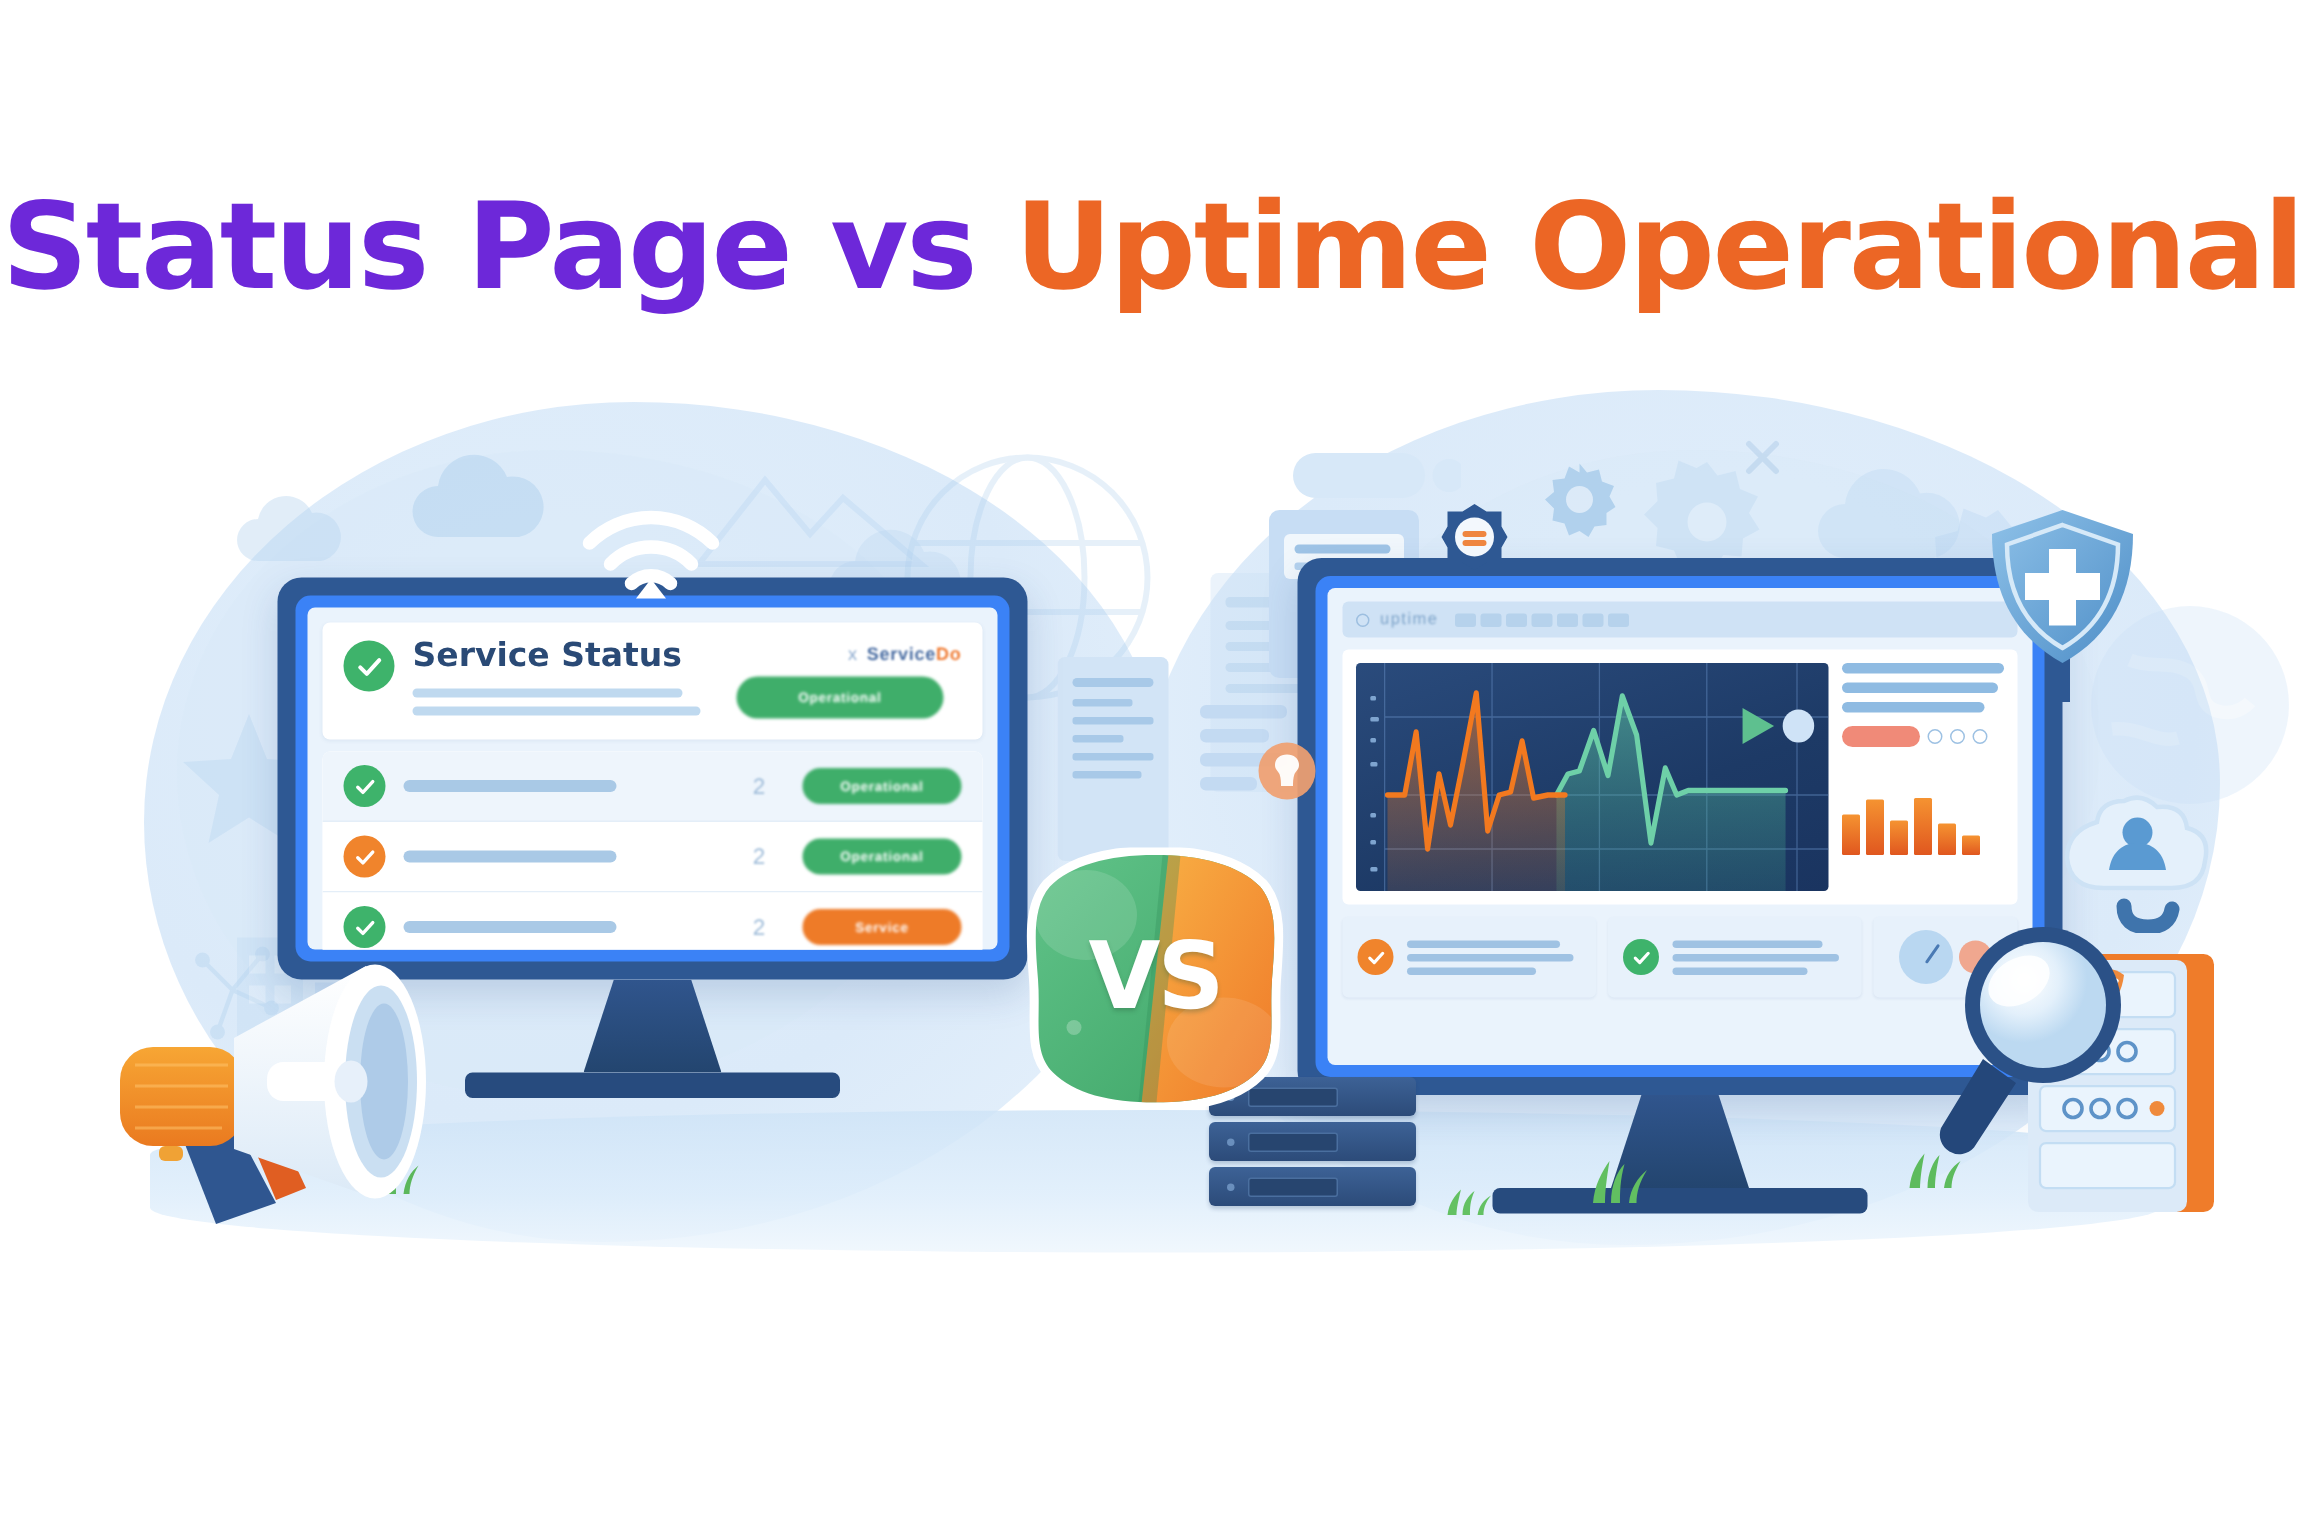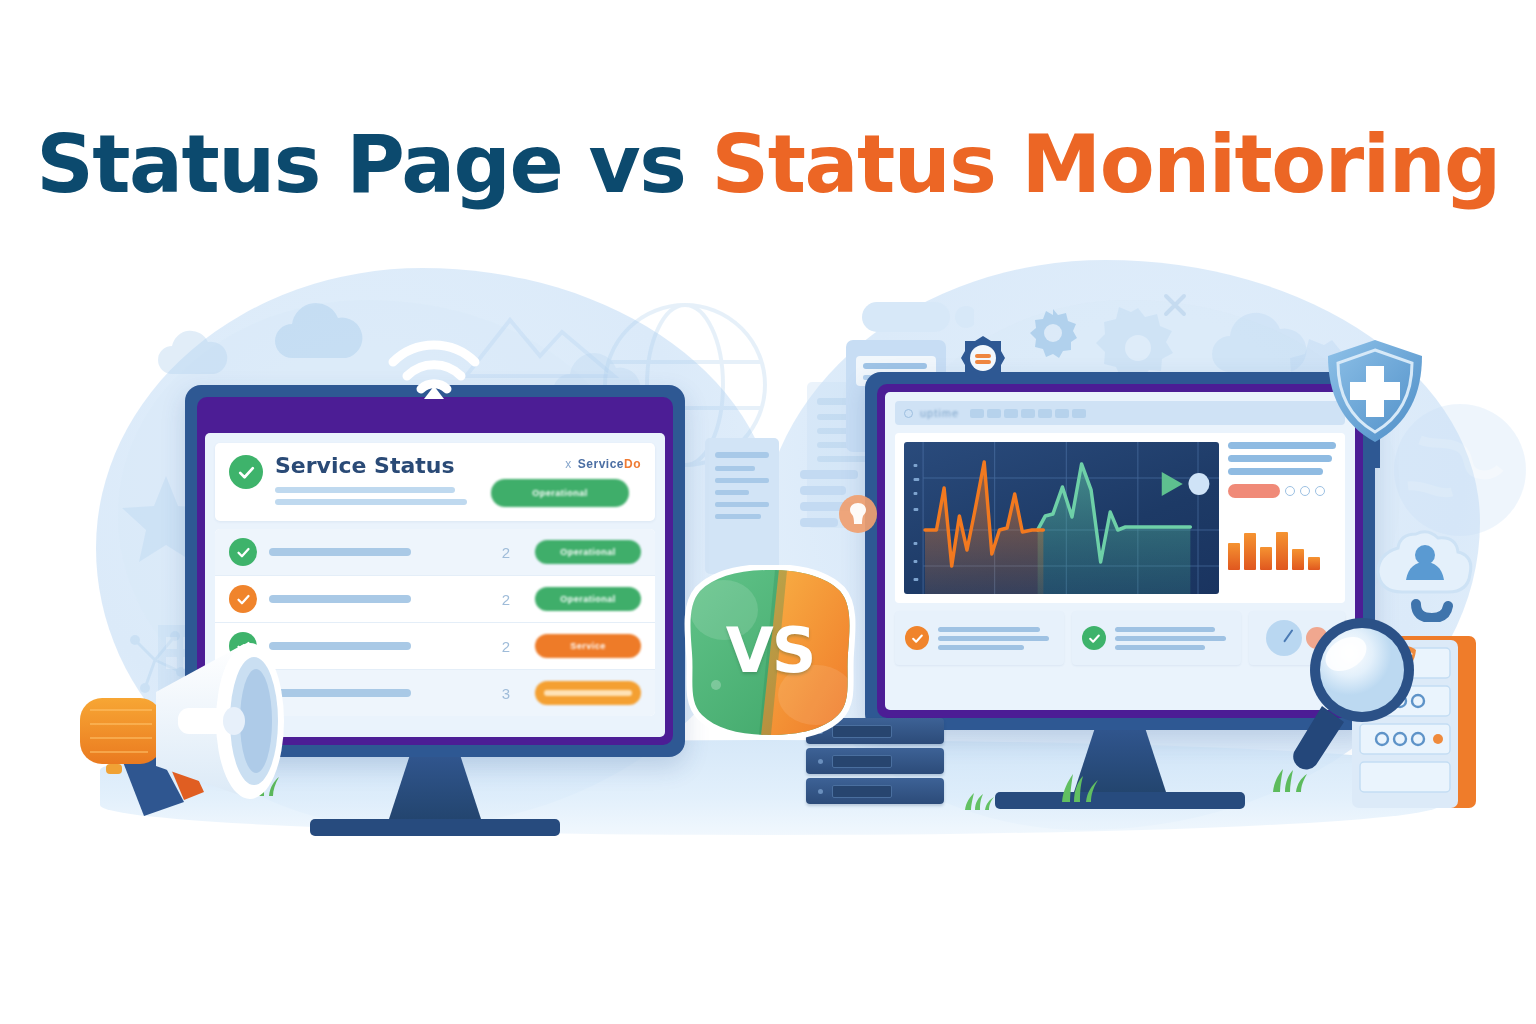--- a/index.html
+++ b/index.html
@@ -14,21 +14,21 @@
   
   .title-wrap{
     position:absolute; left:0; top:118px; width:1536px; text-align:center;
     z-index:60;
   }
   .title{
     font-size:80px; font-weight:700; letter-spacing:-1.5px;
     font-family:"DejaVu Sans", sans-serif;
     white-space:nowrap;
   }
-  .title .navy{ color:#0c4a6e; }
+  .title .navy{ color:#6d28d9; }
   .title .orange{ color:#ec6625; }
 
   
   .blob{ position:absolute; border-radius:48% 52% 55% 45% / 50% 46% 54% 50%; }
   .blob-left{
     left:96px; top:268px; width:680px; height:560px;
     background:radial-gradient(ellipse at 40% 35%, #e2effb 0%, #dbeaf9 55%, #e9f3fc 100%);
   }
   .blob-right{
     left:760px; top:260px; width:720px; height:570px;
@@ -54,21 +54,21 @@
 
   
   .monitor{ position:absolute; z-index:20; }
   .mon-frame{
     background:#2e5893;
     border-radius:16px;
     padding:12px;
     box-shadow:0 10px 24px rgba(40,80,140,.18);
   }
   .mon-inner{
-    background:#4c1d95;
+    background:#3b82f6;
     border-radius:10px;
     padding:8px;
   }
   .mon-screen{
     background:#eaf3fc;
     border-radius:5px;
     overflow:hidden;
     position:relative;
   }
   .mon-neck{
@@ -369,28 +369,28 @@
           <rect x="0" y="0" width="58" height="9" rx="4"></rect>
           <rect x="0" y="16" width="46" height="9" rx="4"></rect>
           <rect x="0" y="32" width="58" height="9" rx="4"></rect>
           <rect x="0" y="48" width="38" height="9" rx="4"></rect>
         </g>
       </svg>
   </div>
 
   <div class="title-wrap">
     <div class="title">
-      <span class="navy">Status Page vs </span><span class="orange">Status Monitoring</span>
+      <span class="navy">Status Page vs </span><span class="orange">Uptime Operational</span>
     </div>
   </div>
 
   <div class="monitor" style="left:185px;top:385px;width:500px;">
     <div class="mon-frame">
       <div class="mon-inner">
-        <div class="mon-screen" style="height:304px;margin-top:28px;">
+        <div class="mon-screen" style="height:228px;">
 
           <div class="status-card">
             <div class="chk green">
               <svg viewBox="0 0 24 24" fill="none">
                   <path d="M4 12.5 9.5 18 20 6.5" stroke="#fff" stroke-width="3.4" stroke-linecap="round" stroke-linejoin="round"></path>
                 </svg>
             </div>
             <div style="flex:1;min-width:0;">
               <div class="hdr-title">Service Status</div>
               <div class="bar" style="width:88%;"></div>

